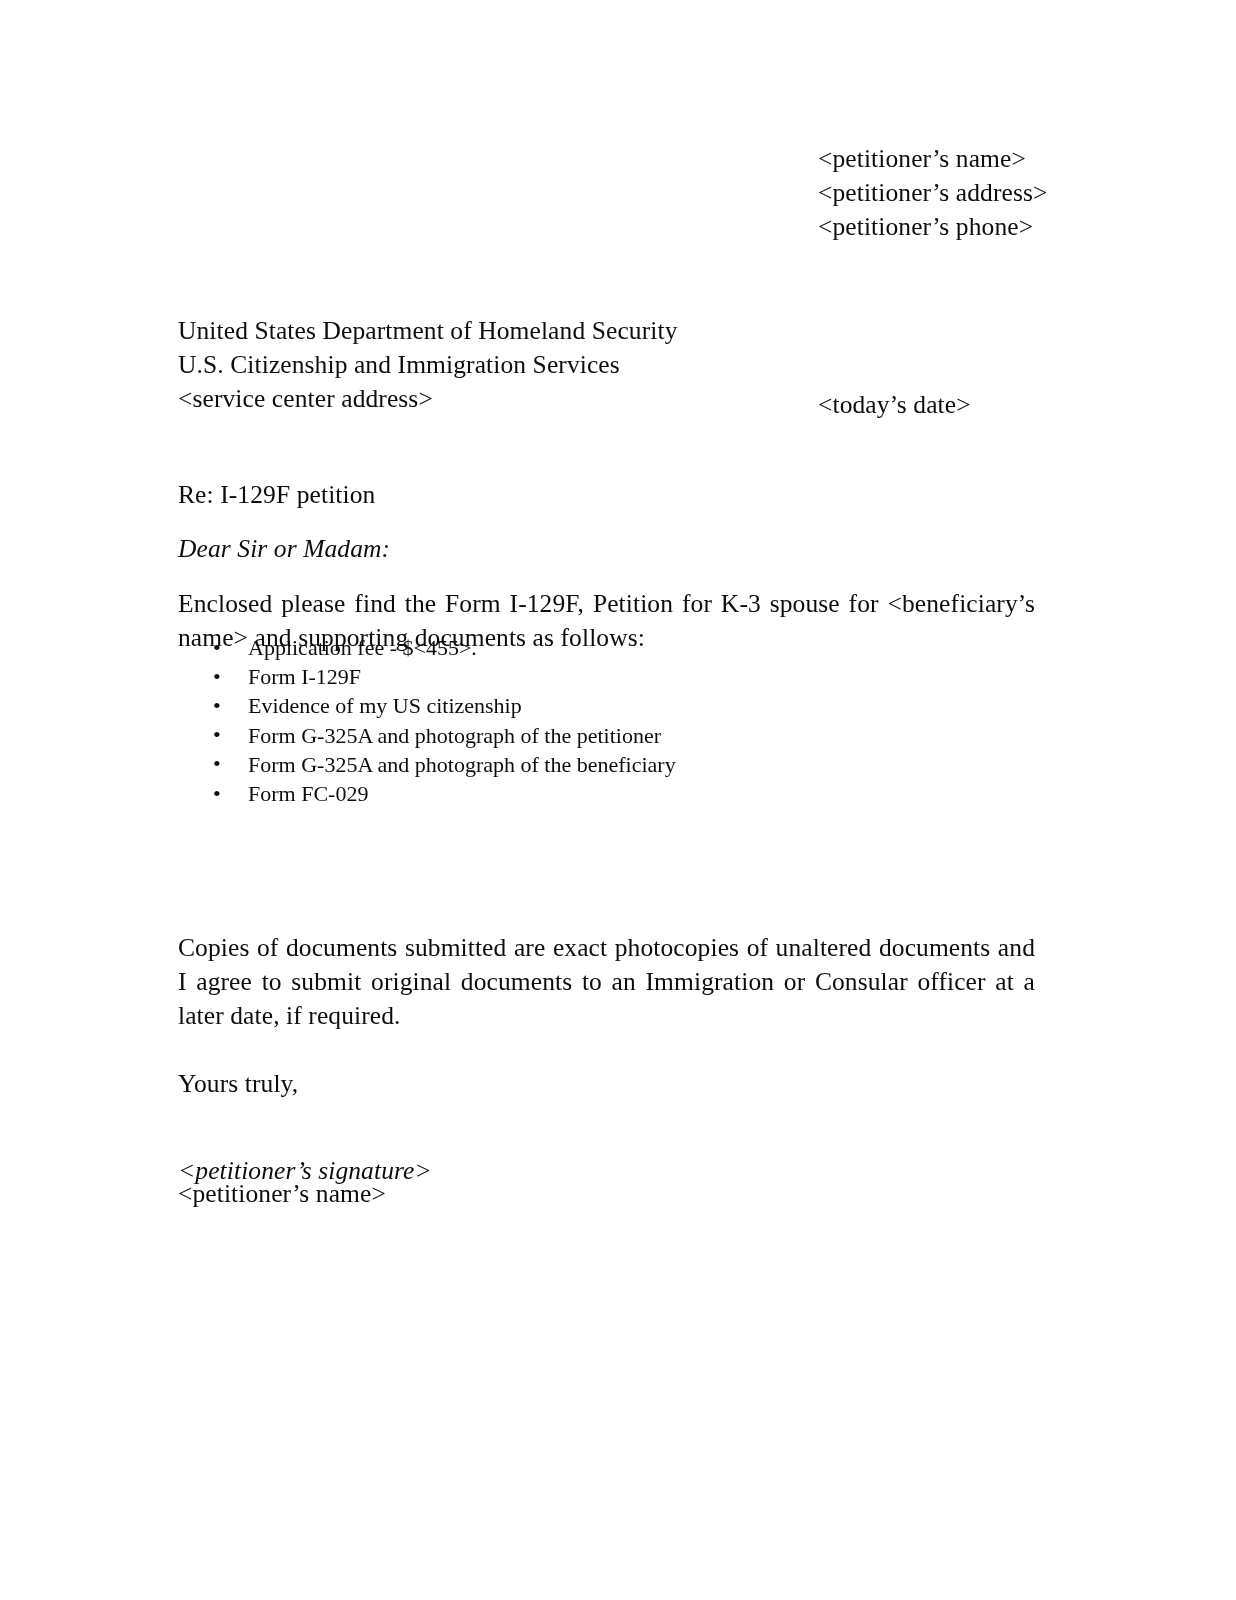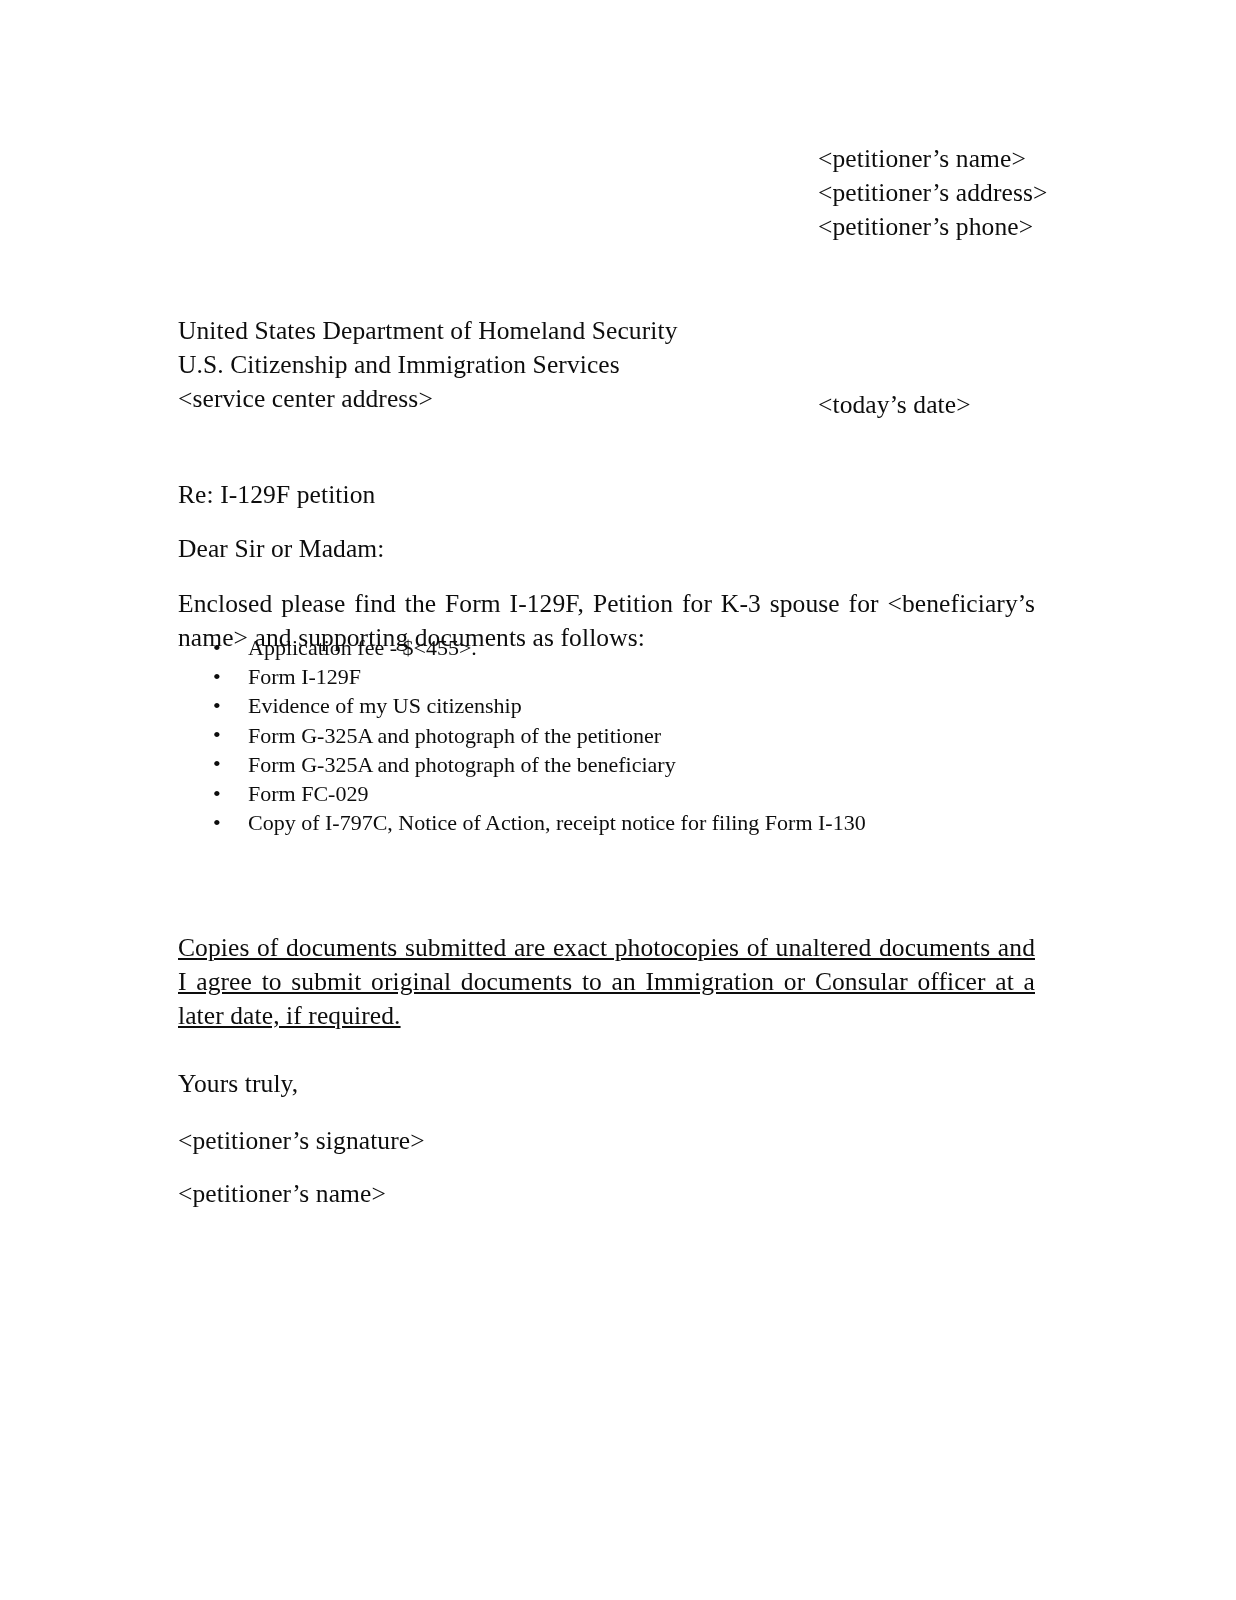--- a/index.html
+++ b/index.html
@@ -48,21 +48,21 @@
     white-space: nowrap;
   }
 
   #sender-block { top: 142px; }
   #date-line    { top: 388px; }
 
   .abs { position: absolute; left: 0; width: 857px; margin-top: 36px; }
 
   #recipient-block { top: 278px; }
   #re-line         { top: 442px; }
-  #salutation      { top: 496px; }
+  #salutation      { top: 496px; font-style: italic; }
   #intro-para      { top: 551px; }
 
   .para {
     text-align: justify;
     text-justify: inter-word;
     margin: 0;
   }
   .para.last-natural > :last-child { }
 
   
@@ -84,24 +84,24 @@
   }
   #enclosure-list li::before {
     content: "\2022";
     position: absolute;
     left: 35px;
     top: -0.5px;
     font-size: 22px;
     line-height: 29.2px;
   }
 
-  #certification-para { top: 895px; text-decoration: underline; }
+  #certification-para { top: 895px; }
 
   #closing      { top: 1031px; }
-  #signature    { top: 1088px; }
+  #signature    { top: 1118px; font-style: italic; }
   #signer-name  { top: 1141px; }
 </style>
 </head>
 <body>
 
 <div class="page">
   <div class="doc">
 
     <div class="tab-block" id="sender-block">
       <div class="line">&lt;petitioner’s name&gt;</div>
@@ -131,21 +131,20 @@
       <p class="para">Enclosed please find the Form I-129F, Petition for K-3 spouse for &lt;beneficiary’s name&gt; and supporting documents as follows:</p>
     </div>
 
     <ul id="enclosure-list">
       <li>Application fee  - $&lt;455&gt;.</li>
       <li>Form I-129F</li>
       <li>Evidence of my US citizenship</li>
       <li>Form G-325A and photograph of the petitioner</li>
       <li>Form G-325A and photograph of the beneficiary</li>
       <li>Form FC-029</li>
-      <li>Copy of I-797C, Notice of Action, receipt notice for filing Form I-130</li>
     </ul>
 
     <div class="abs" id="certification-para">
       <p class="para">Copies of documents submitted are exact photocopies of unaltered documents and I agree to submit original documents to an Immigration or Consular officer at a later date, if required.</p>
     </div>
 
     <div class="abs" id="closing">
       <div class="line">Yours truly,</div>
     </div>
 

